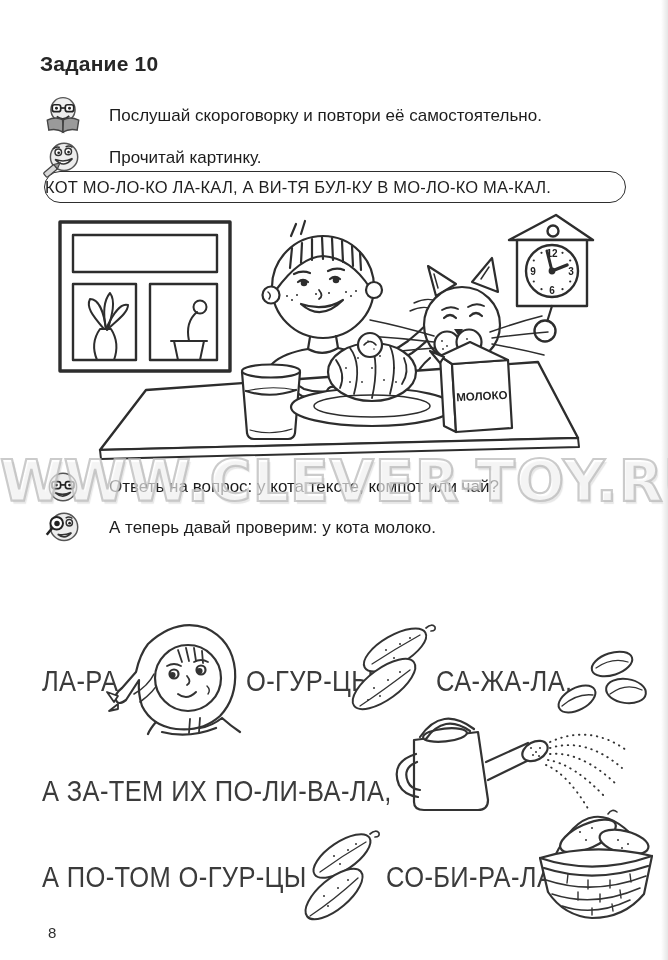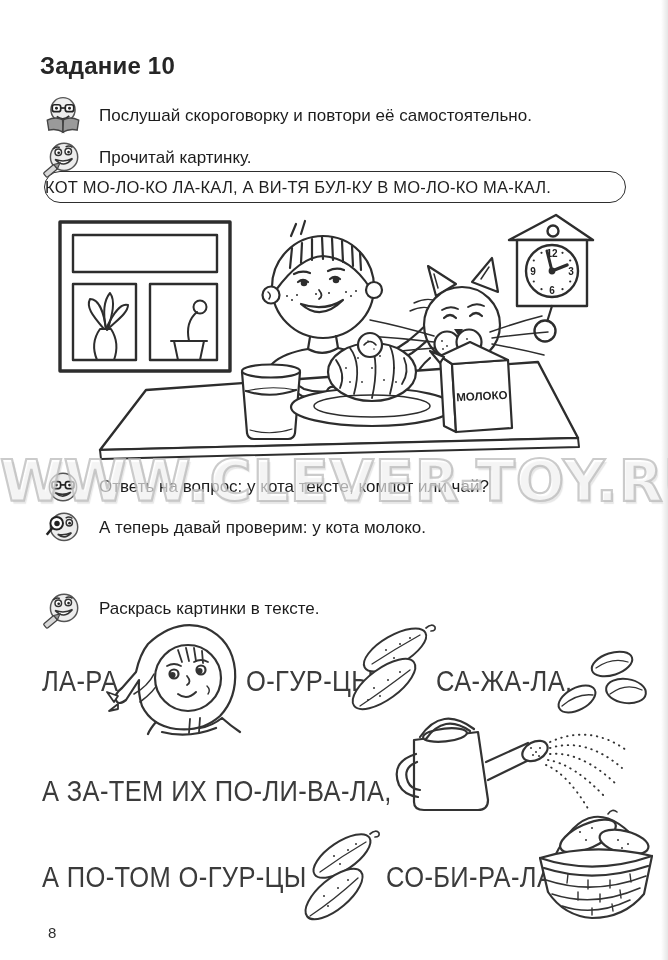--- a/index.html
+++ b/index.html
@@ -9,25 +9,25 @@
     background:#ffffff;overflow:hidden;
     font-family:"Liberation Sans","DejaVu Sans",sans-serif;color:#222;
   }
   .page::after{
     content:"";position:absolute;top:0;right:0;width:7px;height:100%;
     background:linear-gradient(to left,rgba(0,0,0,0.10),rgba(0,0,0,0));
     pointer-events:none;
   }
   .title{
     position:absolute;left:40px;top:52px;
-    font-size:24px;font-weight:bold;color:#262626;letter-spacing:.2px;
+    font-size:21px;font-weight:bold;color:#262626;letter-spacing:.2px;
   }
   .inst{
     position:absolute;left:42px;right:14px;height:42px;
-    display:flex;align-items:center;gap:15px;
+    display:flex;align-items:center;gap:25px;
   }
   .inst .txt{font-size:17px;color:#1c1c1c;white-space:nowrap;}
   .inst svg{flex:0 0 auto;}
   .twister{
     position:absolute;left:44px;top:171px;width:580px;height:30px;
     border:1.7px solid #2e2e2e;border-radius:16px;
     display:flex;align-items:center;justify-content:flex-start;background:#fff;
   }
   .twister span{font-size:16.5px;color:#1f1f1f;letter-spacing:.2px;white-space:nowrap;}
   .main-illo{position:absolute;left:40px;top:210px;}
@@ -276,37 +276,20 @@
       <circle cx="26.3" cy="15.4" r="1.3" fill="#222"></circle>
       <circle cx="14" cy="15.5" r="6" fill="#fff" stroke="#222" stroke-width="1.9"></circle>
       <circle cx="14.3" cy="15.8" r="2.6" fill="#222"></circle>
       <line x1="9.6" y1="20.2" x2="4.5" y2="26.5" stroke="#222" stroke-width="2.4"></line>
       <path d="M15 26 Q22 31.5 28 24.5 Q21 27.5 15 26 Z" fill="#fff" stroke="#333" stroke-width="1.5"></path>
     </svg>
     <span class="txt">А теперь давай проверим: у кота молоко.</span>
   </div>
 
 
-  <div class="inst" style="top:588px">
-    <svg width="42" height="42" viewBox="0 0 40 40">
-      <circle cx="21" cy="19" r="13" fill="#ededed" stroke="#555" stroke-width="1.4"></circle>
-      <path d="M10.5 11.5 Q13.5 8.5 17 10" fill="none" stroke="#333" stroke-width="1.4"></path>
-      <path d="M22.5 9.5 Q26 7.5 29 10" fill="none" stroke="#333" stroke-width="1.4"></path>
-      <circle cx="15.5" cy="14.5" r="3.1" fill="#fff" stroke="#333" stroke-width="1.4"></circle>
-      <circle cx="25" cy="13.8" r="3.1" fill="#fff" stroke="#333" stroke-width="1.4"></circle>
-      <circle cx="15.9" cy="15" r="1.3" fill="#222"></circle>
-        <circle cx="25.3" cy="14.3" r="1.3" fill="#222"></circle>
-      <path d="M12.5 21.5 Q21 30.5 29 20.5 Q21.5 24.5 12.5 21.5 Z" fill="#fff" stroke="#333" stroke-width="1.5"></path>
-      <g transform="rotate(-40 10 31)">
-        <rect x="1" y="28" width="13" height="5.5" rx="1.2" fill="#d8d8d8" stroke="#444" stroke-width="1.2"></rect>
-        <path d="M14 28 L19.5 30.7 L14 33.5 Z" fill="#9a9a9a" stroke="#444" stroke-width="1.1"></path>
-      </g>
-    </svg>
-    <span class="txt">Раскрась картинки в тексте.</span>
-  </div>
 
   <div class="watermark">WWW.CLEVER-TOY.RU</div>
 
   <span class="story-text" style="left:42px;top:666px">ЛА-РА</span>
   <svg class="story-img" style="left:104px;top:614px" width="142" height="122" viewBox="0 0 142 122">
     <g stroke="#333" stroke-width="2.2" fill="none" stroke-linecap="round" stroke-linejoin="round">
       <path d="M44 30 Q72 4 102 14 Q128 26 131 56 Q133 84 116 102 Q98 118 72 115 Q48 112 38 92 Q34 80 35 66 L22 86 Q14 92 12 86 Q10 80 18 74 L32 58 Q36 40 44 30 Z" fill="#fff"></path>
       <path d="M14 82 L3 78 L10 88 Z M14 90 L5 97 L14 95 Z" fill="#fff" stroke-width="1.8"></path>
       <path d="M36 88 Q50 78 56 66 M30 80 Q44 72 50 60" stroke-width="1.6"></path>
       <circle cx="84" cy="64" r="33" fill="#fff"></circle>

